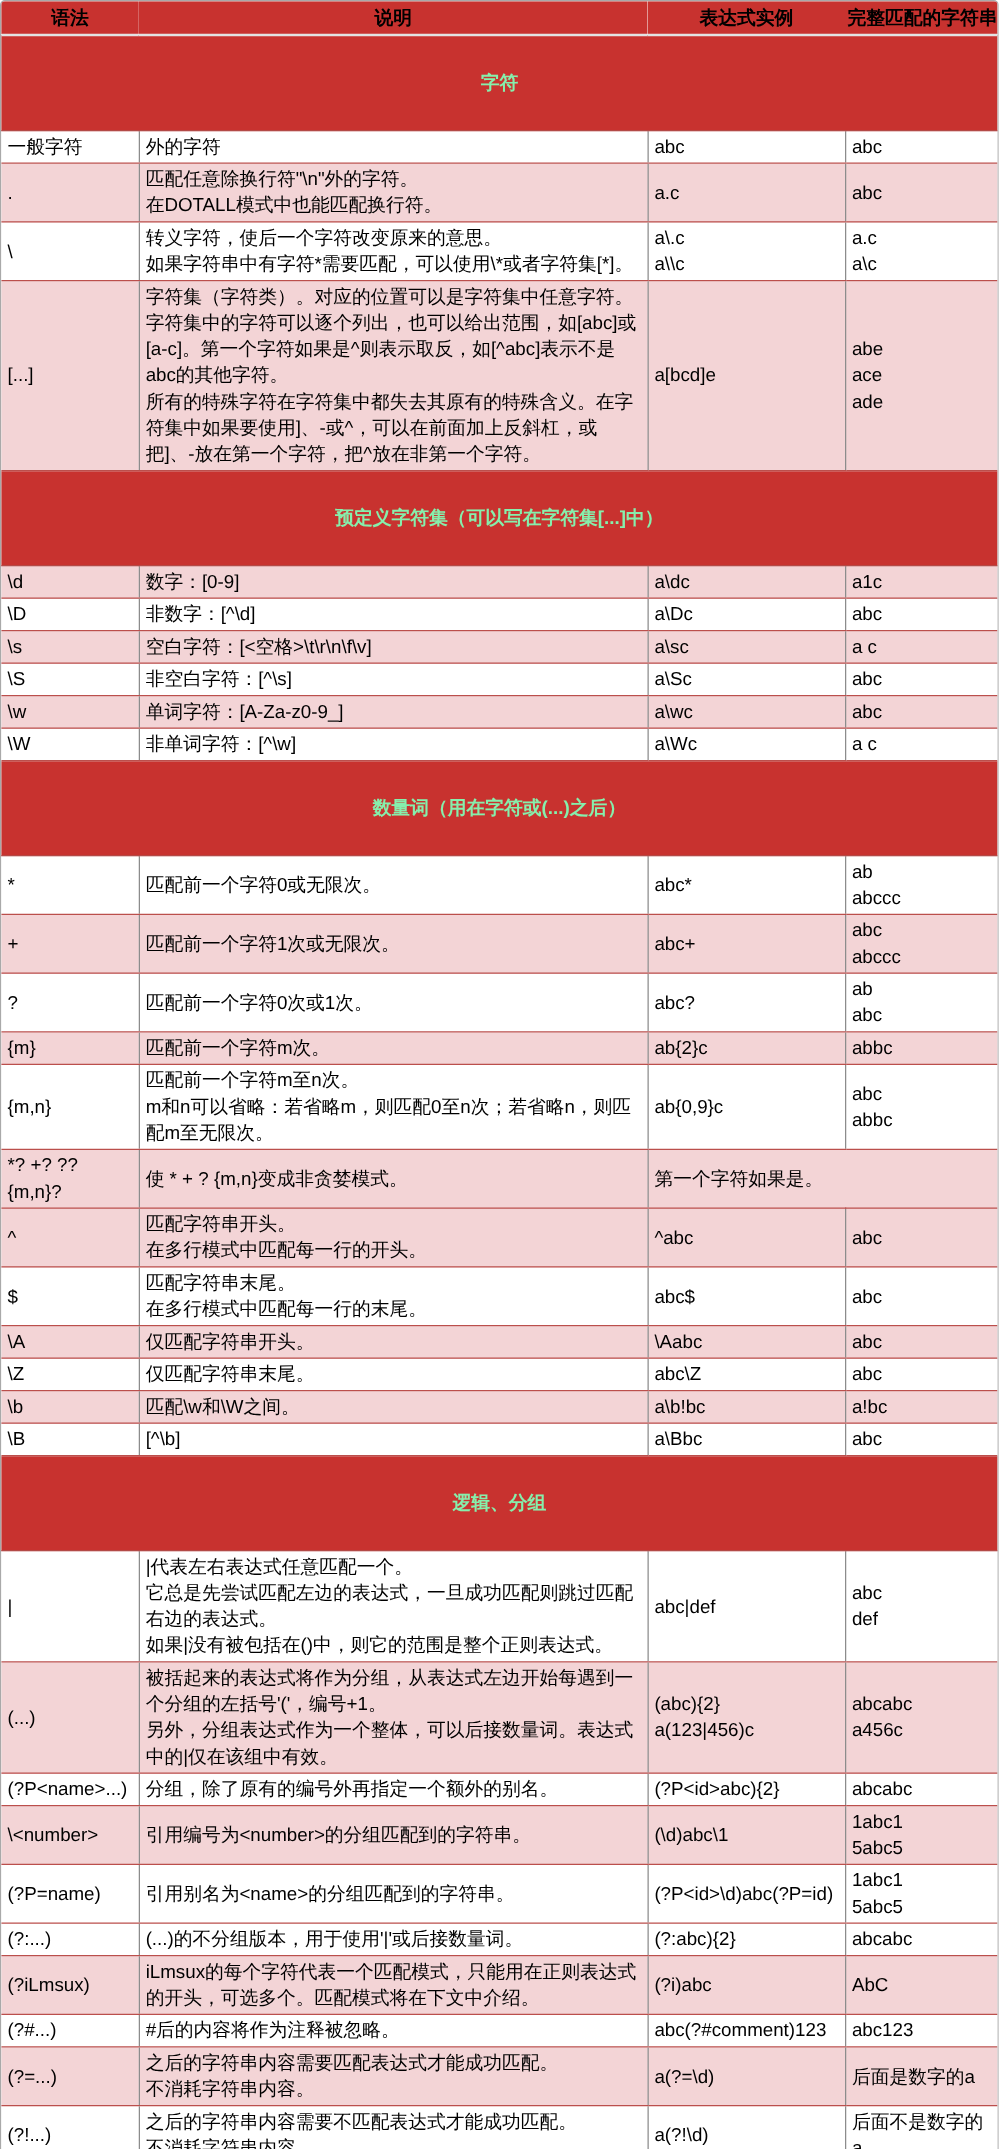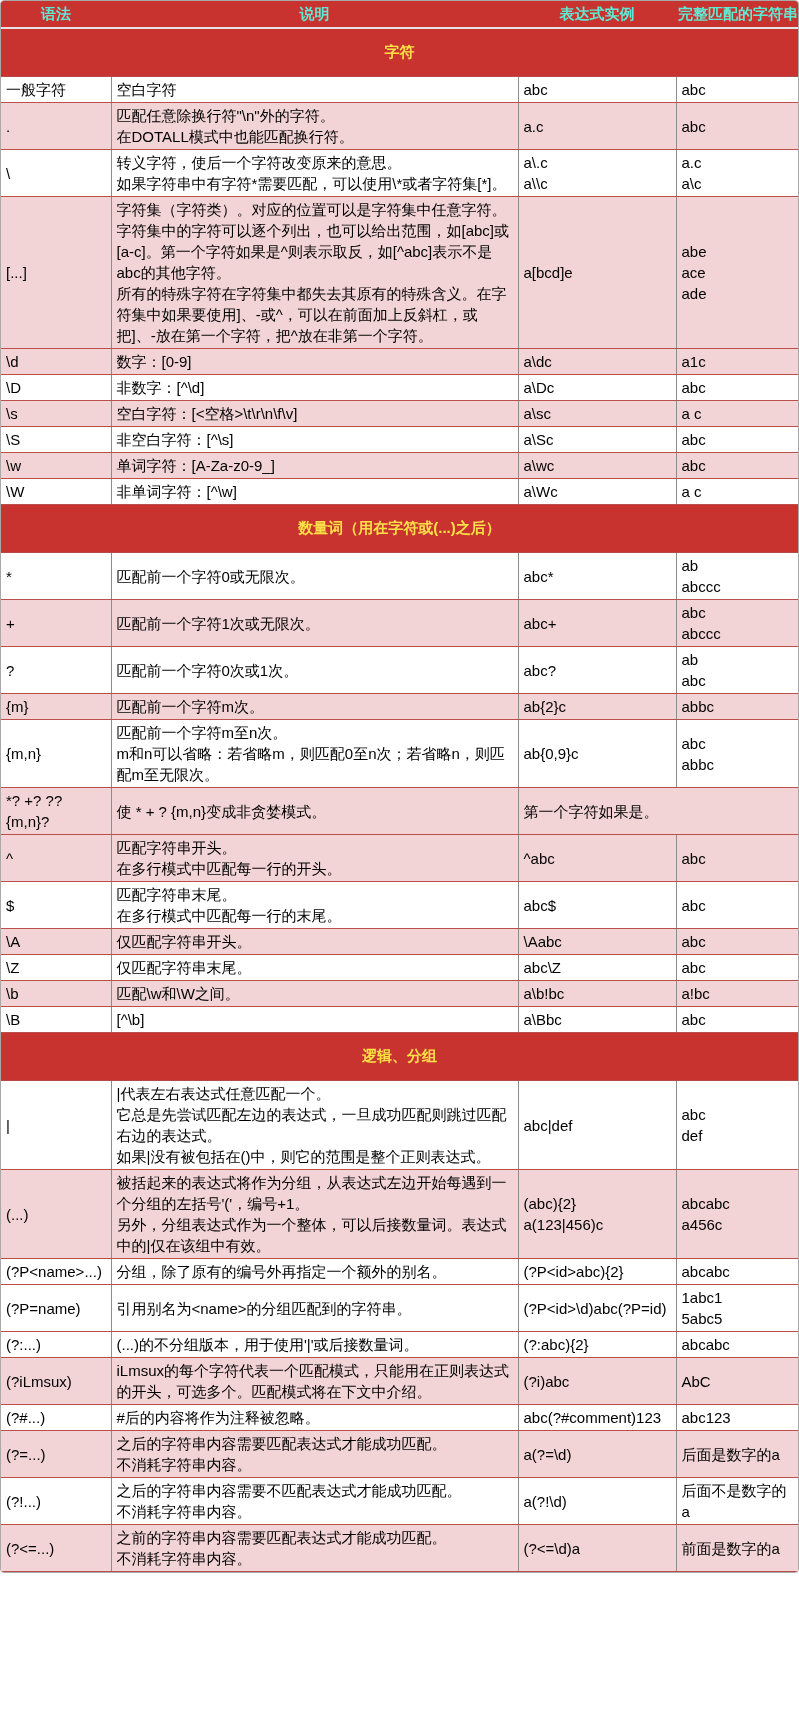--- a/index.html
+++ b/index.html
@@ -18,36 +18,36 @@
     font-size: 15px;
     color: #000;
   }
   col.c-syntax  { width: 110px; }
   col.c-desc    { width: 407px; }
   col.c-example { width: 158px; }
   col.c-match   { width: 122px; }
 
   thead th {
     background: #C8322F;
-    color: #5eead4;
+    color: #000000;
     font-weight: bold;
     text-align: center;
     height: 26px;
     padding: 0 2px;
     border-bottom: 2px solid #e3e3e3;
     overflow: hidden;
     white-space: nowrap;
   }
 
   tr.section-row td {
     background: #C8322F;
-    color: #fde047;
+    color: #86efac;
     font-weight: bold;
     text-align: center;
-    padding: 14px 4px;
+    padding: 28px 4px;
     border-top: 1px solid #b34a47;
     border-bottom: 1px solid #b34a47;
   }
 
   tr.data td {
     padding: 2px 5px;
     vertical-align: middle;
     white-space: pre-line;
     line-height: 21px;
     border-top: 1px solid #bb4f4c;
@@ -76,21 +76,21 @@
         <th>表达式实例</th>
         <th>完整匹配的字符串</th>
       </tr>
     </thead>
     <tbody>
         <tr class="section-row">
           <td colspan="4">字符</td>
         </tr>
         <tr class="data plain">
           <td>一般字符</td>
-          <td>空白字符</td>
+          <td>外的字符</td>
           <td>abc</td>
           <td>abc</td>
         </tr>
         <tr class="data shaded">
           <td>.</td>
           <td>匹配任意除换行符"\n"外的字符。
 在DOTALL模式中也能匹配换行符。</td>
           <td>a.c</td>
           <td>abc</td>
         </tr>
@@ -106,20 +106,23 @@
         <tr class="data shaded">
           <td>[...]</td>
           <td>字符集（字符类）。对应的位置可以是字符集中任意字符。
 字符集中的字符可以逐个列出，也可以给出范围，如[abc]或[a-c]。第一个字符如果是^则表示取反，如[^abc]表示不是abc的其他字符。
 所有的特殊字符在字符集中都失去其原有的特殊含义。在字符集中如果要使用]、-或^，可以在前面加上反斜杠，或把]、-放在第一个字符，把^放在非第一个字符。</td>
           <td>a[bcd]e</td>
           <td>abe
 ace
 ade</td>
         </tr>
+        <tr class="section-row">
+          <td colspan="4">预定义字符集（可以写在字符集[...]中）</td>
+        </tr>
         <tr class="data shaded">
           <td>\d</td>
           <td>数字：[0-9]</td>
           <td>a\dc</td>
           <td>a1c</td>
         </tr>
         <tr class="data plain">
           <td>\D</td>
           <td>非数字：[^\d]</td>
           <td>a\Dc</td>
@@ -251,20 +254,27 @@
 a(123|456)c</td>
           <td>abcabc
 a456c</td>
         </tr>
         <tr class="data plain">
           <td>(?P&lt;name&gt;...)</td>
           <td>分组，除了原有的编号外再指定一个额外的别名。</td>
           <td>(?P&lt;id&gt;abc){2}</td>
           <td>abcabc</td>
         </tr>
+        <tr class="data shaded">
+          <td>\&lt;number&gt;</td>
+          <td>引用编号为&lt;number&gt;的分组匹配到的字符串。</td>
+          <td>(\d)abc\1</td>
+          <td>1abc1
+5abc5</td>
+        </tr>
         <tr class="data plain">
           <td>(?P=name)</td>
           <td>引用别名为&lt;name&gt;的分组匹配到的字符串。</td>
           <td>(?P&lt;id&gt;\d)abc(?P=id)</td>
           <td>1abc1
 5abc5</td>
         </tr>
         <tr class="data plain">
           <td>(?:...)</td>
           <td>(...)的不分组版本，用于使用'|'或后接数量词。</td>

